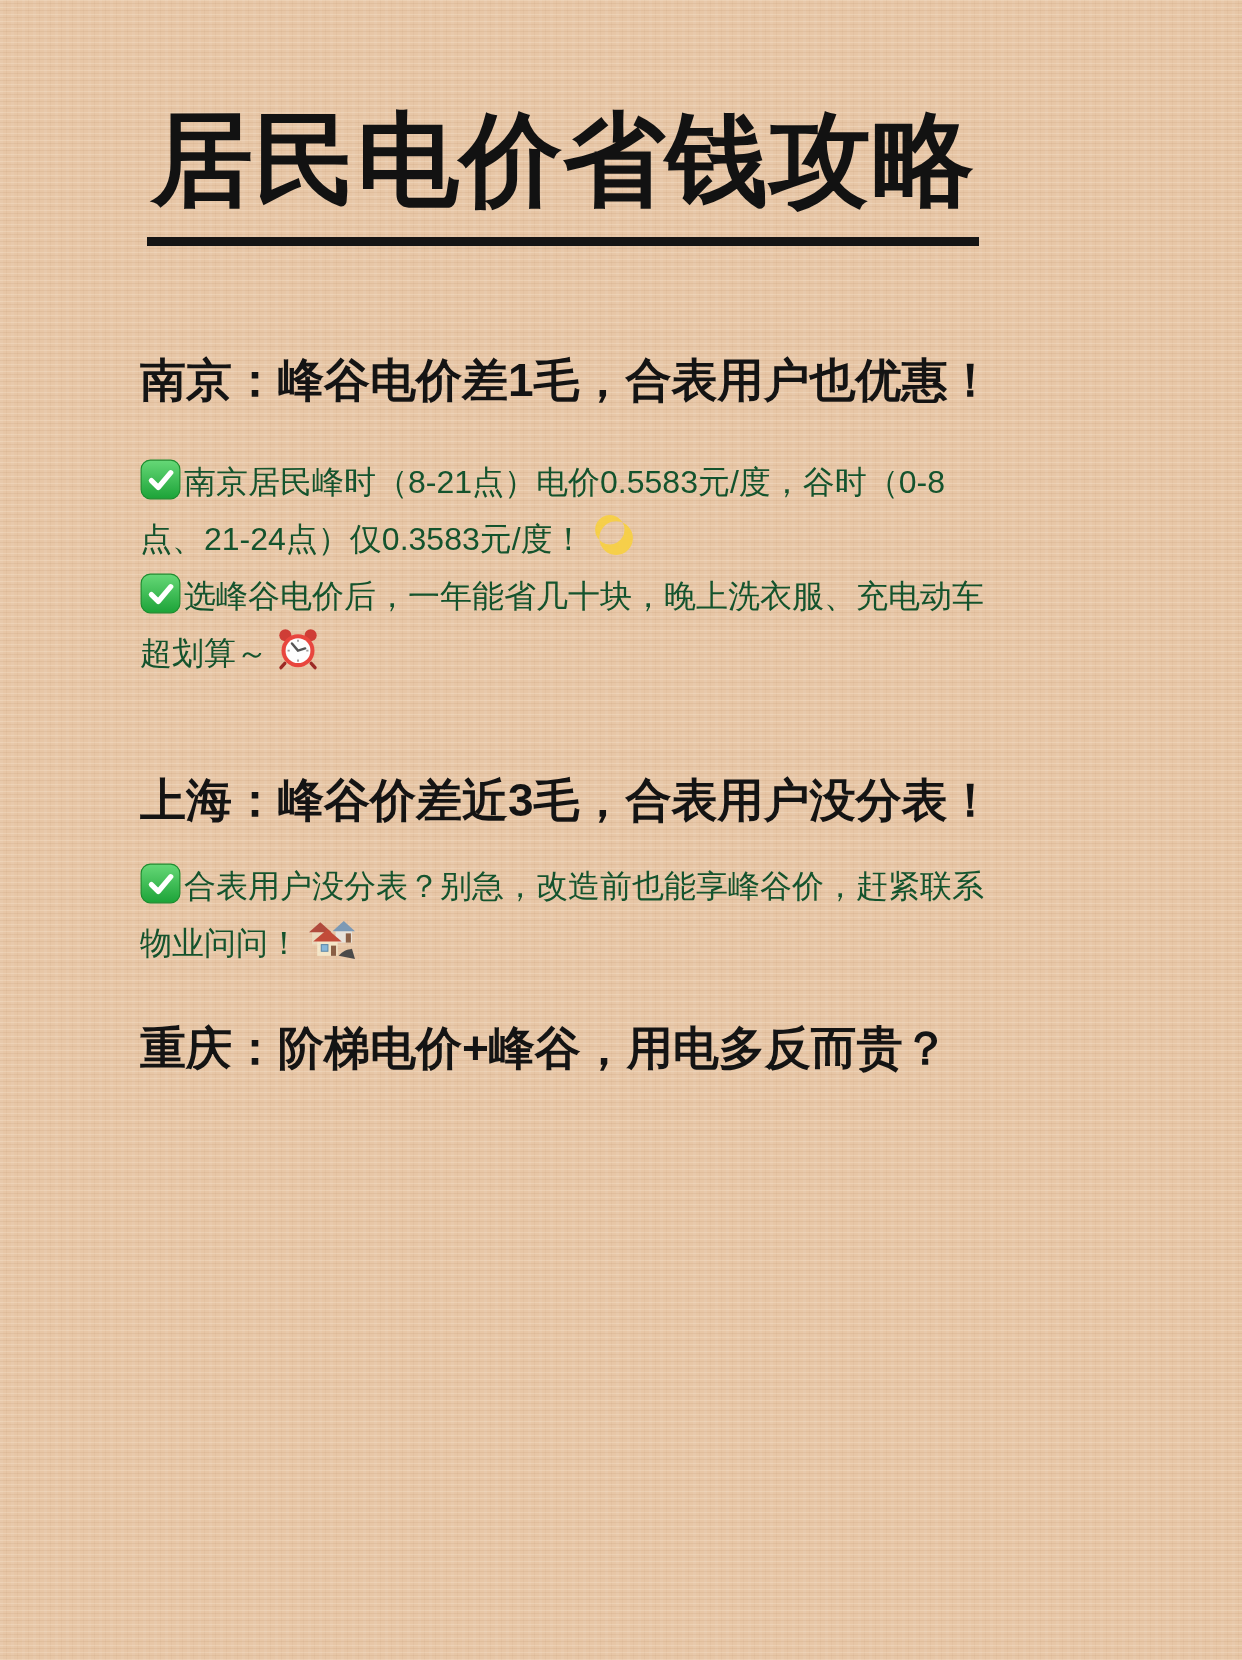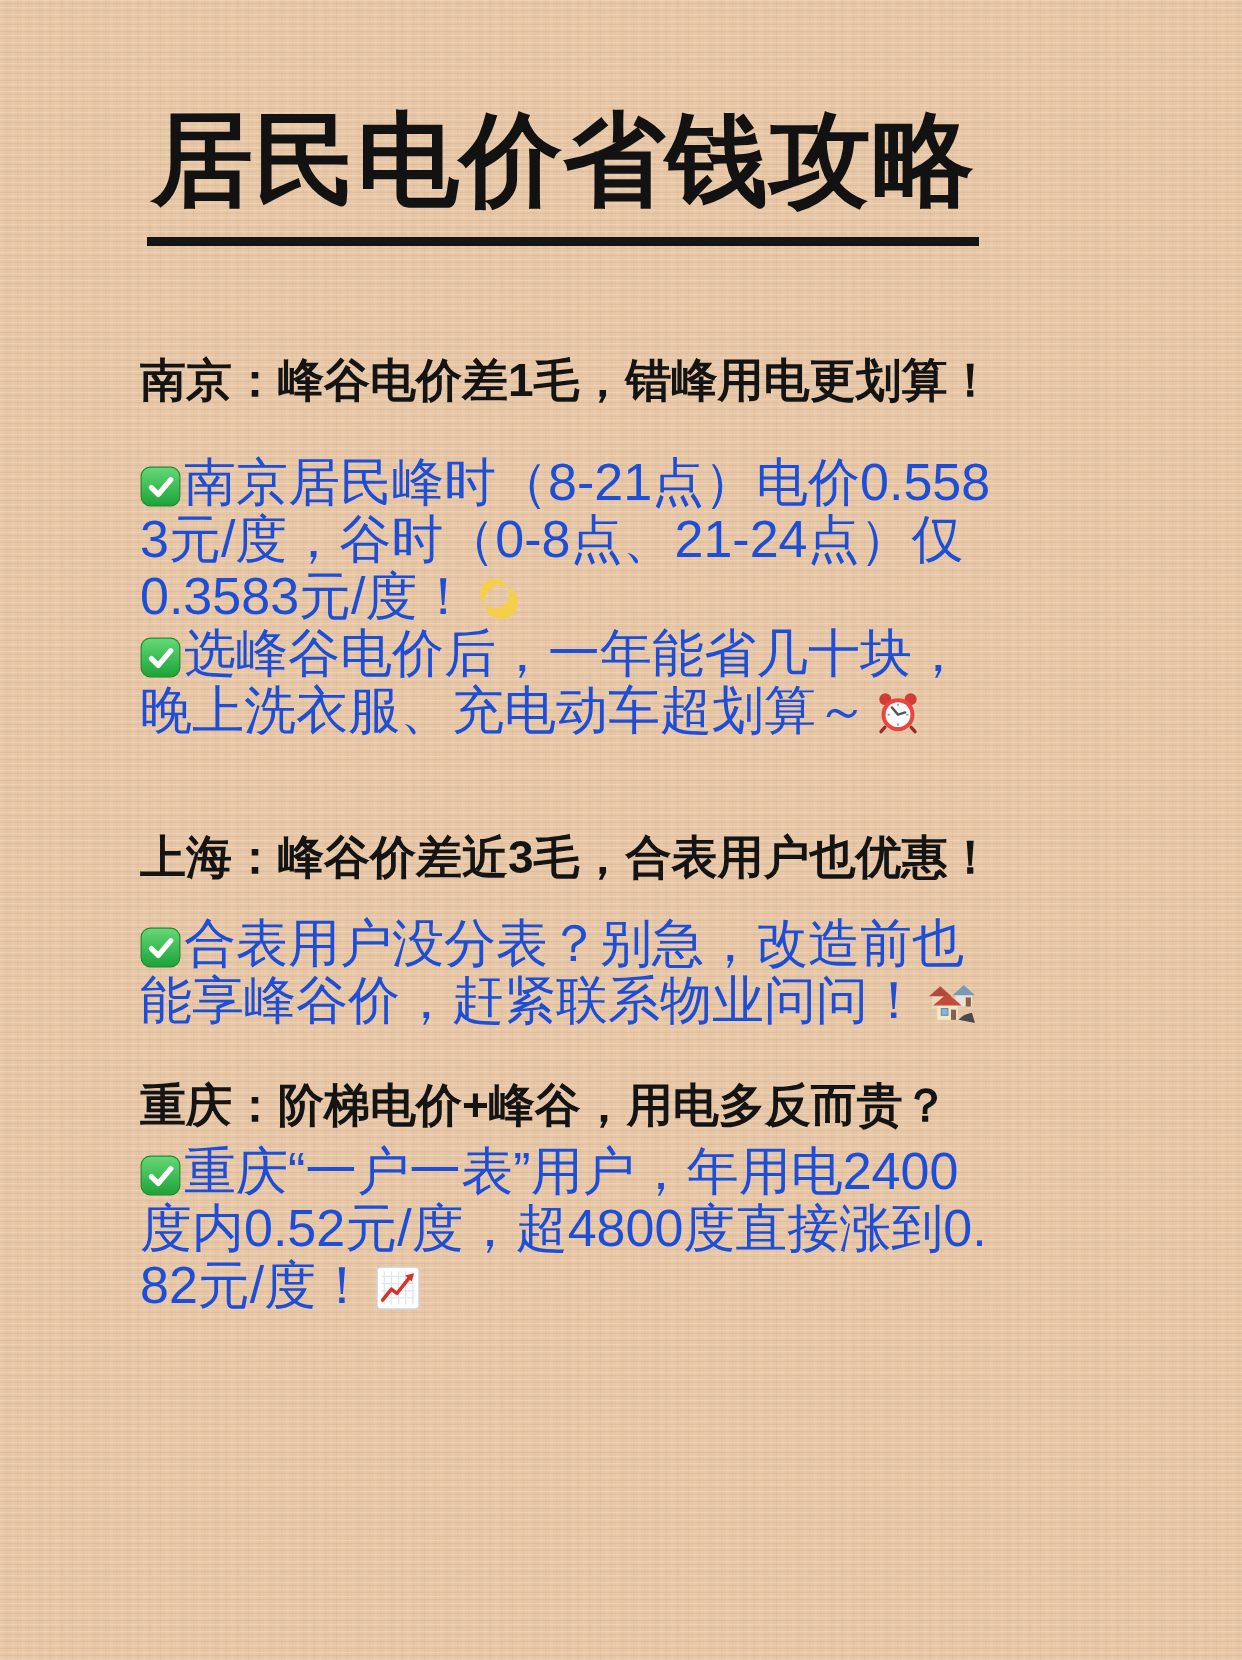--- a/index.html
+++ b/index.html
@@ -33,21 +33,21 @@
   .section-heading{
     font-size:46px;
     font-weight:700;
     color:#141414;
     line-height:60px;
     margin:0;
   }
   .s1 .section-heading{margin-bottom:44px;}
   .s2 .section-heading{margin-bottom:28px;}
   .s3 .section-heading{margin-bottom:8px;}
-  .tips{font-size:52px;line-height:57px;color:#1d4ed8;max-width:905px;}
+  .tips{font-size:32px;line-height:57px;color:#14532d;max-width:905px;}
   .tip{margin:0;word-break:break-all;}
   .em{display:inline-block;vertical-align:-7px;}
   .em svg{display:block;}
   .em.lead{margin-right:3px;}
   .em.trail{margin-left:8px;}
 </style>
 </head>
 <body>
 
 <svg width="0" height="0" style="position:absolute" aria-hidden="true">
@@ -63,21 +63,21 @@
   </defs>
 </svg>
 
 <div class="page">
 
   <div class="title-wrap">
     <h1 class="main-title">居民电价省钱攻略</h1>
   </div>
 
   <section class="section section-1 s1">
-    <h2 class="section-heading">南京：峰谷电价差1毛，错峰用电更划算！</h2>
+    <h2 class="section-heading">南京：峰谷电价差1毛，合表用户也优惠！</h2>
     <div class="tips">
       <p class="tip"><span class="em lead"><svg width="41" height="41" viewBox="0 0 36 36">
               <rect x="1" y="1" width="34" height="34" rx="8" fill="url(#g-check)" stroke="#1b8c2e" stroke-width="1"></rect>
               <path d="M10 19l6 6 11-13" fill="none" stroke="#fff" stroke-width="4.6" stroke-linecap="round" stroke-linejoin="round"></path>
             </svg></span><span class="tip-text">南京居民峰时（8-21点）电价0.5583元/度，谷时（0-8点、21-24点）仅0.3583元/度！</span><span class="em trail"><svg width="42" height="42" viewBox="0 0 40 40">
               <path fill-rule="evenodd" fill="#f6cf4a" d="M22 6a16 16 0 1 0 .01 0zM16 0a14 14 0 1 0 .01 0z"></path>
             </svg></span></p>
       <p class="tip"><span class="em lead"><svg width="41" height="41" viewBox="0 0 36 36">
               <rect x="1" y="1" width="34" height="34" rx="8" fill="url(#g-check)" stroke="#1b8c2e" stroke-width="1"></rect>
               <path d="M10 19l6 6 11-13" fill="none" stroke="#fff" stroke-width="4.6" stroke-linecap="round" stroke-linejoin="round"></path>
@@ -87,21 +87,21 @@
               <path d="M8 33l-3.5 4M32 33l3.5 4" stroke="#9c2b26" stroke-width="3" stroke-linecap="round"></path>
               <circle cx="20" cy="21.5" r="15" fill="#e8463e"></circle>
               <circle cx="20" cy="21.5" r="11.3" fill="#fdfdfd"></circle>
               <path d="M20 11.5v2M20 29.5v2M10.5 21.5h2M27.5 21.5h2" stroke="#9a9a9a" stroke-width="1.6"></path>
               <path d="M20 21.5L14.5 15M20 21.5l6.5-2" stroke="#555" stroke-width="2.2" stroke-linecap="round"></path>
             </svg></span></p>
     </div>
   </section>
 
   <section class="section section-2 s2">
-    <h2 class="section-heading">上海：峰谷价差近3毛，合表用户也优惠！</h2>
+    <h2 class="section-heading">上海：峰谷价差近3毛，合表用户没分表！</h2>
     <div class="tips">
       <p class="tip"><span class="em lead"><svg width="41" height="41" viewBox="0 0 36 36">
               <rect x="1" y="1" width="34" height="34" rx="8" fill="url(#g-check)" stroke="#1b8c2e" stroke-width="1"></rect>
               <path d="M10 19l6 6 11-13" fill="none" stroke="#fff" stroke-width="4.6" stroke-linecap="round" stroke-linejoin="round"></path>
             </svg></span><span class="tip-text">合表用户没分表？别急，改造前也能享峰谷价，赶紧联系物业问问！</span><span class="em trail"><svg width="47" height="43" viewBox="0 0 46 42">
               <rect x="4" y="13" width="16" height="13" fill="#ead9bd"></rect>
               <path d="M1 14L12 4l11 10z" fill="#b04a3c"></path>
               <rect x="27" y="12" width="16" height="12" fill="#e8e3da"></rect>
               <path d="M24 13L35 3l11 10z" fill="#7b99b5"></path>
               <rect x="37" y="15" width="5" height="9" fill="#8a5f45"></rect>
@@ -110,25 +110,16 @@
               <rect x="13" y="26" width="6.5" height="6.5" fill="#86b7d9" stroke="#5d88a8" stroke-width="1"></rect>
               <rect x="22.5" y="27" width="5" height="10" fill="#8a5f45"></rect>
               <path d="M30 37c4-5 8-6 13-7l3 10z" fill="#4a4a4a"></path>
             </svg></span></p>
     </div>
   </section>
 
   <section class="section section-3 s3">
     <h2 class="section-heading">重庆：阶梯电价+峰谷，用电多反而贵？</h2>
     <div class="tips">
-      <p class="tip"><span class="em lead"><svg width="41" height="41" viewBox="0 0 36 36">
-              <rect x="1" y="1" width="34" height="34" rx="8" fill="url(#g-check)" stroke="#1b8c2e" stroke-width="1"></rect>
-              <path d="M10 19l6 6 11-13" fill="none" stroke="#fff" stroke-width="4.6" stroke-linecap="round" stroke-linejoin="round"></path>
-            </svg></span><span class="tip-text">重庆“一户一表”用户，年用电2400度内0.52元/度，超4800度直接涨到0.82元/度！</span><span class="em trail"><svg width="44" height="44" viewBox="0 0 40 40">
-              <rect x="1" y="1" width="38" height="38" rx="3.5" fill="#fff" stroke="#c9d2e0"></rect>
-              <path d="M7.5 5v30M14 5v30M20.5 5v30M27 5v30M33.5 5v30M5 9.5h30M5 16h30M5 22.5h30M5 29h30" stroke="#dfe6f2" stroke-width="1.2"></path>
-              <path d="M6 31l8-10 5 4 11-14" fill="none" stroke="#d5332b" stroke-width="3.2" stroke-linejoin="round" stroke-linecap="round"></path>
-              <path d="M26.5 8.6l8-2-2 7.6z" fill="#d5332b"></path>
-            </svg></span></p>
     </div>
   </section>
 
 </div>
 
 </body></html>

